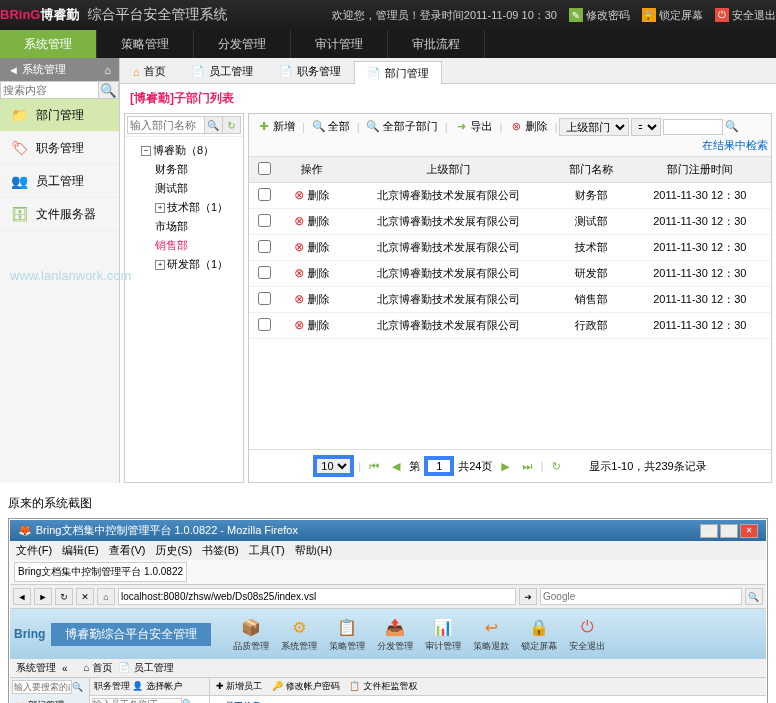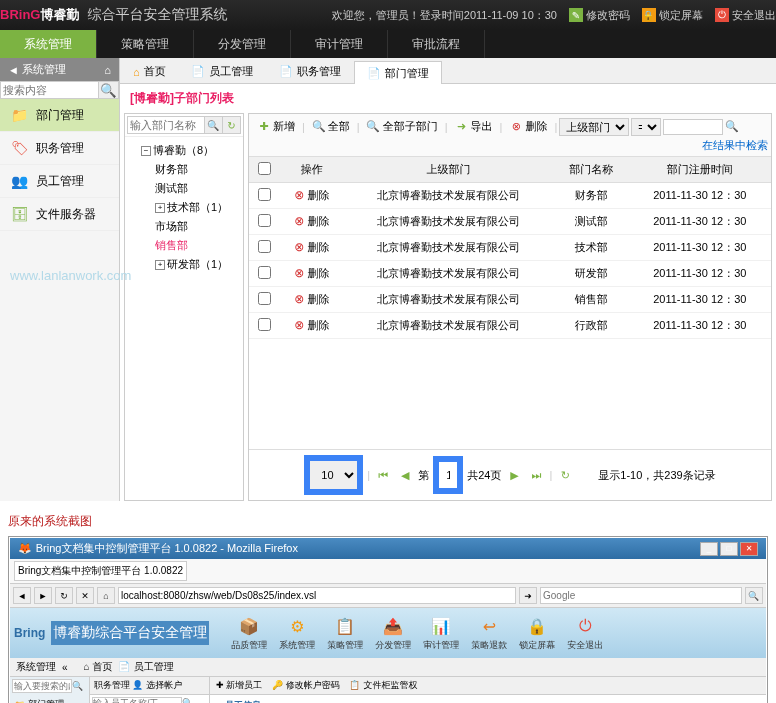--- a/index.html
+++ b/index.html
@@ -57,41 +57,41 @@
     .toolbar select, .toolbar input { border: 1px solid #ccc; padding: 1px 2px; font-size: 11px; }
     .link { color: #0066cc; margin-left: auto; cursor: pointer; }
     
     table { width: 100%; border-collapse: collapse; font-size: 11px; }
     th { background: #f0f0f0; padding: 5px; text-align: center; border-bottom: 1px solid #ddd; font-weight: normal; }
     td { padding: 5px; text-align: center; border-bottom: 1px solid #f0f0f0; }
     .del-icon { color: #d32f2f; font-size: 12px; }
     
     .pager { display: flex; align-items: center; gap: 4px; padding: 5px; border-top: 1px solid #ddd; font-size: 11px; justify-content: center; }
     .pager button { width: 18px; height: 18px; border: none; background: none; cursor: pointer; color: #7cb342; font-size: 11px; }
-    .pager input, .pager select { border: 6px solid #3b82f6; padding: 7px; font-size: 11px; }
+    .pager input, .pager select { border: 4px solid #3b82f6; padding: 0; font-size: 11px; }
     .pager-info { margin-left: 20px; }
     
     .watermark { position: absolute; top: 210px; left: 10px; color: #b3d9e8; font-size: 13px; }
     
     
-    .caption { padding: 12px 8px 6px; font-size: 12px; color: #b91c1c; }
+    .caption { padding: 12px 8px 6px; font-size: 12px; color: #000000; }
     .lower-frame { border: 1px solid #999; margin: 0 8px 8px; background: #fff; padding: 1px; }
     .win-title { background: linear-gradient(#4a8bc2, #2e6da4); color: #fff; padding: 3px 8px; font-size: 11px; display: flex; align-items: center; }
     .win-controls { margin-left: auto; display: flex; gap: 2px; }
     .win-btn { width: 18px; height: 14px; background: #eee; border: 1px solid #aaa; font-size: 8px; display: inline-flex; align-items: center; justify-content: center; cursor: pointer; }
     .win-btn.close { background: #e74c3c; color: #fff; }
     .ff-menu { background: #f0f0f0; padding: 2px 6px; font-size: 11px; display: flex; gap: 10px; }
     .ff-tabs { background: #f8f8f8; padding: 2px 4px; border-bottom: 1px solid #ccc; }
     .ff-tab { display: inline-block; padding: 2px 3px; font-size: 10px; background: #fff; border: 1px solid #ccc; }
     .ff-url { display: flex; padding: 3px; gap: 3px; background: #f0f0f0; border-bottom: 1px solid #ccc; }
     .ff-url input { padding: 2px; font-size: 10px; border: 1px solid #ccc; }
     .ff-url button { width: 18px; border: 1px solid #ccc; background: #eee; cursor: pointer; font-size: 9px; }
     .old-header { background: linear-gradient(#d0e8f5, #a8d0e8); padding: 4px; display: flex; align-items: center; gap: 6px; }
     .old-logo { font-size: 12px; font-weight: bold; color: #2e6da4; }
-    .old-title-box { background: #4a8bc2; color: #fff; padding: 3px 2px; font-size: 14px; }
+    .old-title-box { background: #4a8bc2; color: #fff; padding: 3px 14px; font-size: 12px; }
     .big-icon { display: flex; flex-direction: column; align-items: center; gap: 1px; font-size: 9px; color: #333; cursor: pointer; padding: 2px 6px; }
     .big-icon-glyph { width: 24px; height: 24px; display: inline-flex; align-items: center; justify-content: center; font-size: 16px; border-radius: 3px; }
     .old-subnav { background: #f0f0f0; padding: 2px 6px; font-size: 10px; border-bottom: 1px solid #ccc; display: flex; align-items: center; gap: 6px; }
     .old-layout { display: flex; height: 180px; }
     .old-sidebar { width: 80px; background: #e8f0f5; border-right: 1px solid #ccc; font-size: 9px; }
     .old-sb-search { padding: 2px; }
     .old-sb-search input { width: 60px; font-size: 9px; border: 1px solid #ccc; padding: 1px; }
     .old-sb-item { padding: 3px 4px; display: flex; align-items: center; gap: 3px; cursor: pointer; }
     .old-tree { width: 120px; border-right: 1px solid #ccc; font-size: 9px; overflow: hidden; }
     .old-tree-hdr { background: #f0f0f0; padding: 2px 4px; border-bottom: 1px solid #ccc; }
@@ -335,20 +335,29 @@
 <div class="lower-frame">
   <div class="win-title">
     <span style="margin-right:4px">🦊</span>
     <span>Bring文档集中控制管理平台 1.0.0822 - Mozilla Firefox</span>
     <div class="win-controls">
       <span class="win-btn">_</span>
       <span class="win-btn">□</span>
       <span class="win-btn close">✕</span>
     </div>
   </div>
+  <div class="ff-menu" id="ff-menu">
+      <span>文件(F)</span>
+      <span>编辑(E)</span>
+      <span>查看(V)</span>
+      <span>历史(S)</span>
+      <span>书签(B)</span>
+      <span>工具(T)</span>
+      <span>帮助(H)</span>
+    </div>
   <div class="ff-tabs">
     <span class="ff-tab">Bring文档集中控制管理平台 1.0.0822</span>
   </div>
   <div class="ff-url">
     <button>◄</button>
     <button>►</button>
     <button>↻</button>
     <button>✕</button>
     <button>⌂</button>
     <input type="text" style="flex: 2 1 0%;" value="localhost:8080/zhsw/web/Ds08s25/index.vsl">

